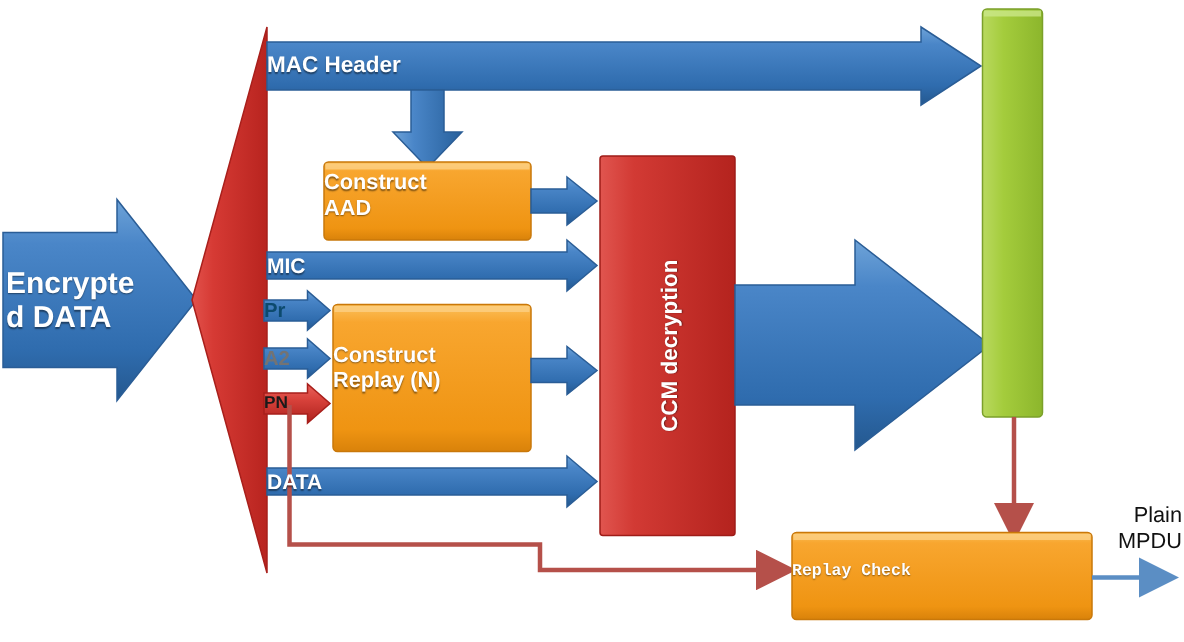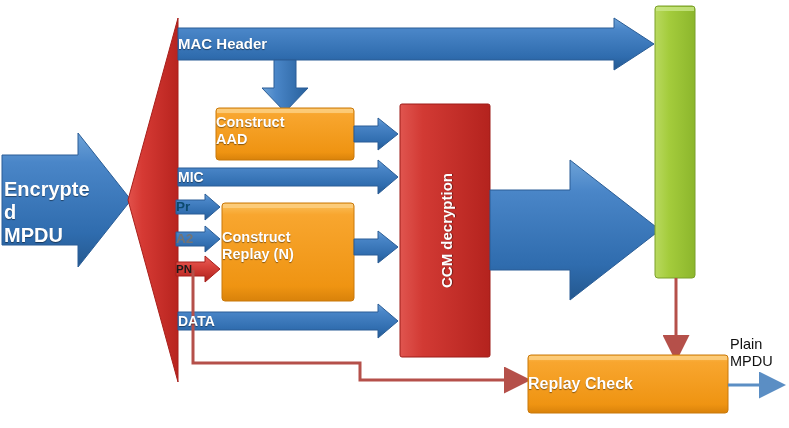--- a/index.html
+++ b/index.html
@@ -142,21 +142,21 @@
       <rect x="529" y="356" width="198" height="4" fill="#fcd083" opacity=".8"></rect>
     </g>
 
     <g>
       <path d="M728,385 L780,385" stroke="#5b8ec4" stroke-width="3" fill="none" marker-end="url(#mBlueThin)"></path>
     </g>
   </svg>
 
   <div class="lbl" style="left:4px;top:178px;width:76px;font-size:20px;">
     <span>Encrypte</span><br>
-    <span>d MPDU</span>
+    <span>d DATA</span>
   </div>
 
   <div class="lbl" style="left:178px;top:35px;width:436px;font-size:15px;">MAC Header</div>
 
   <div class="lbl" style="left:216px;top:114px;width:138px;font-size:14.5px;">
     <span>Construct</span><br>
     <span>AAD</span>
   </div>
 
   <div class="lbl" style="left:178px;top:169px;width:200px;font-size:14px;">MIC</div>
@@ -168,20 +168,20 @@
   <div class="lbl" style="left:222px;top:229px;width:132px;font-size:14.5px;">
     <span>Construct</span><br>
     <span>Replay (N)</span>
   </div>
 
   <div class="lbl" style="left:178px;top:313px;width:200px;font-size:14px;">DATA</div>
 
   <div class="vtext" style="left:438px;top:288px;font-size:15px;">CCM decryption</div>
 
 
-  <div class="lbl" style="left:528px;top:375px;width:200px;font-size:16px;">Replay Check</div>
+  <div class="lbl" style="left:528px;top:375px;width:200px;font-size:11px;font-family:Liberation Mono, monospace;">Replay Check</div>
 
-  <div class="lbl-dark" style="left:730px;top:336px;width:58px;font-size:14.5px;">
+  <div class="lbl-dark" style="left:730px;top:336px;width:58px;font-size:14.5px;text-align:right;">
     <span>Plain</span><br>
     <span>MPDU</span>
   </div>
 
 </div>
 
 </body></html>

